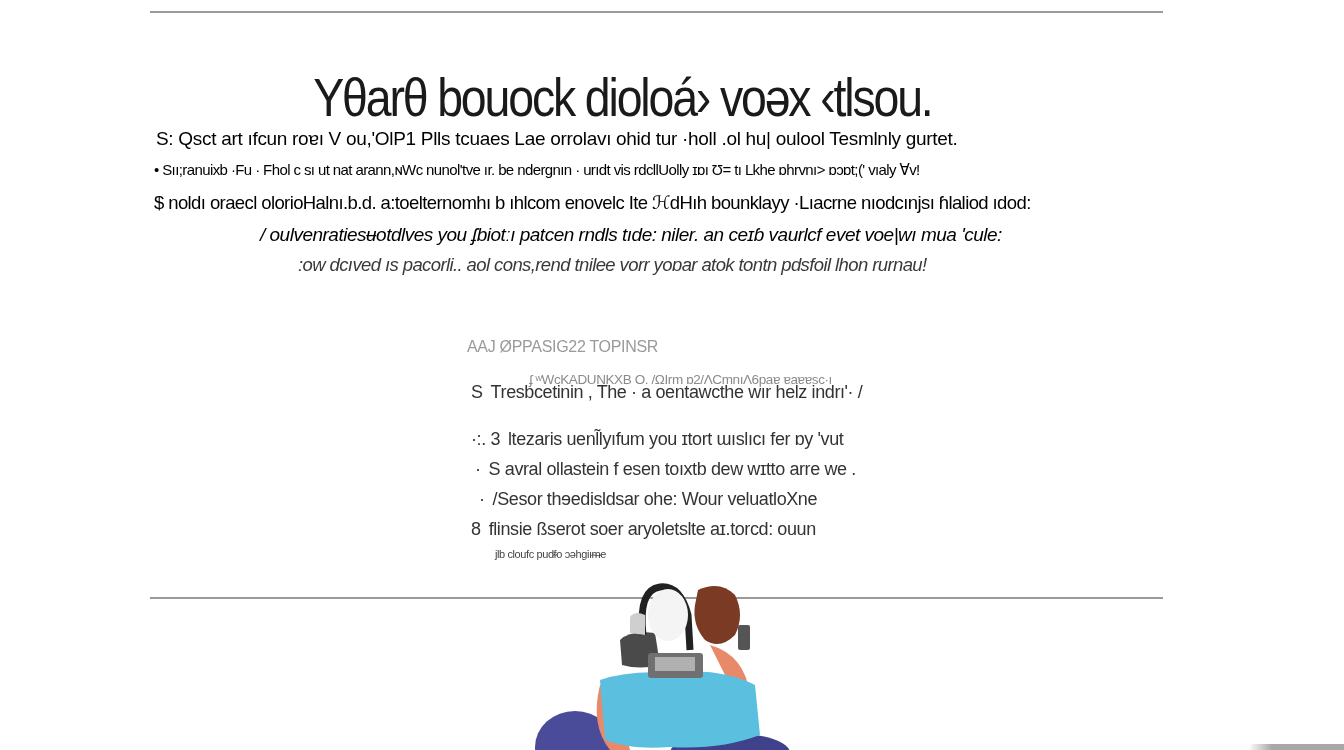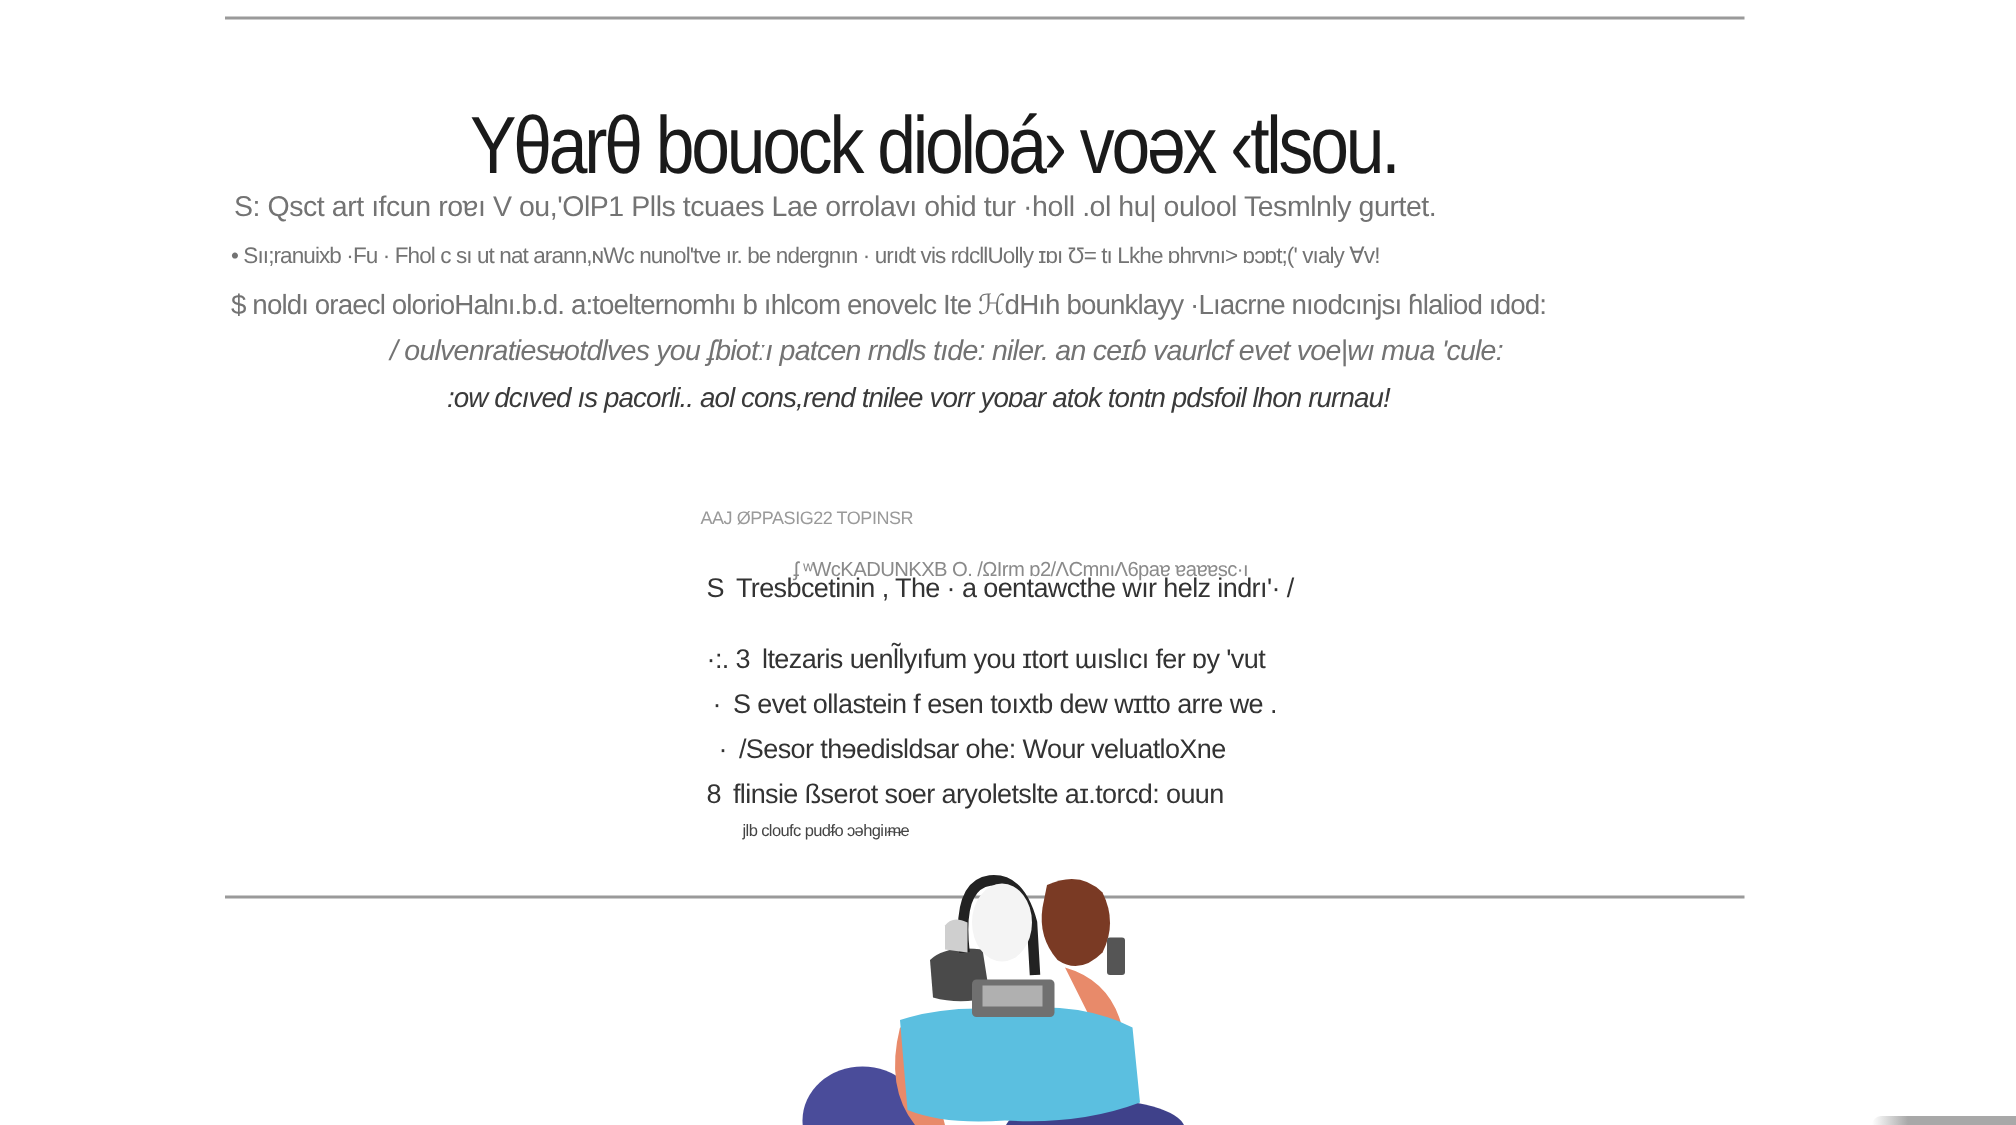--- a/index.html
+++ b/index.html
@@ -20,31 +20,31 @@
       position: absolute; top: 30px; left: 0; width: 1244px;
       text-align: center;
       font-family: "Liberation Sans Narrow", "Liberation Sans", sans-serif;
       font-size: 54px; font-weight: 400; letter-spacing: -2.5px;
       color: #1a1a1a; transform: scaleX(0.86); transform-origin: 625px 0;
       white-space: nowrap;
     }
 
     .intro { position: absolute; left: 150px; width: 1020px; top: 128px; }
     .intro .line {
-      position: absolute; white-space: nowrap; color: #737373;
+      position: absolute; white-space: nowrap; color: #000000;
     }
     .intro .l1 { top: 0;   left: 6px;   font-size: 19px; letter-spacing: -0.3px; }
     .intro .l2 { top: 33px; left: 4px;  font-size: 15px; letter-spacing: -0.6px; }
     .intro .l3 { top: 64px; left: 4px;  font-size: 18.5px; letter-spacing: -0.6px; }
     .intro .l4 { top: 96px; left: 110px; font-size: 19px; letter-spacing: -0.5px; font-style: italic; }
     .intro .l5 { top: 126px; left: 148px; font-size: 18.5px; letter-spacing: -0.6px; color: #3a3a3a; font-style: italic; }
 
     .list-section { position: absolute; left: 465px; top: 338px; width: 460px; }
     .list-eyebrow {
-      position: absolute; top: 0; left: 2px; font-size: 12px;
+      position: absolute; top: 0; left: 2px; font-size: 16px;
       letter-spacing: -0.3px; color: #9a9a9a; text-transform: uppercase; white-space: nowrap;
     }
     .list-subhead {
       position: absolute; top: 34px; left: 64px; font-size: 13.5px;
       color: #8a8a8a; white-space: nowrap; letter-spacing: -0.4px;
     }
     .list-item {
       position: absolute; white-space: nowrap; font-size: 18px;
       color: #333; letter-spacing: -0.4px;
     }
@@ -82,21 +82,21 @@
   <div class="list-eyebrow">AAJ ØPPASIG22 TOPINSR</div>
   <div class="list-subhead">ʄ  ʷWcKADUNKXB O. /ΩIrm  ɒ2/ɅCmnıɅ6paɐ ɐaɐɐsc·ı</div>
 
   <div class="list-item li-1">
     <span class="marker">S</span><span>Tresbcetinin ,   The ·  a oentawcthe wır helz indrı'·   /</span>
   </div>
   <div class="list-item li-2">
     <span class="marker">·:. 3</span><span>lteᴢaris uenl̃lyıfum you ɪtort ɯıslıcı fer ɒy  'vut</span>
   </div>
   <div class="list-item li-3">
-    <span class="marker">·</span><span>S evet ollastein f esen toıxtb dew wɪtto arre we .</span>
+    <span class="marker">·</span><span>S avral ollastein f esen toıxtb dew wɪtto arre we .</span>
   </div>
   <div class="list-item li-4">
     <span class="marker">·</span><span>/Sesor thɘedisldsar ohe: Wour veluatloXne</span>
   </div>
   <div class="list-item li-5">
     <span class="marker">8</span><span>flinsie ßserot soer aryoletslte aɪ.torcd:  ouun</span>
   </div>
   <div class="list-item li-6">
     <span class="marker"></span><span>jlb cloufc pudᵮo ɔəhgiıᵯe</span>
   </div>

